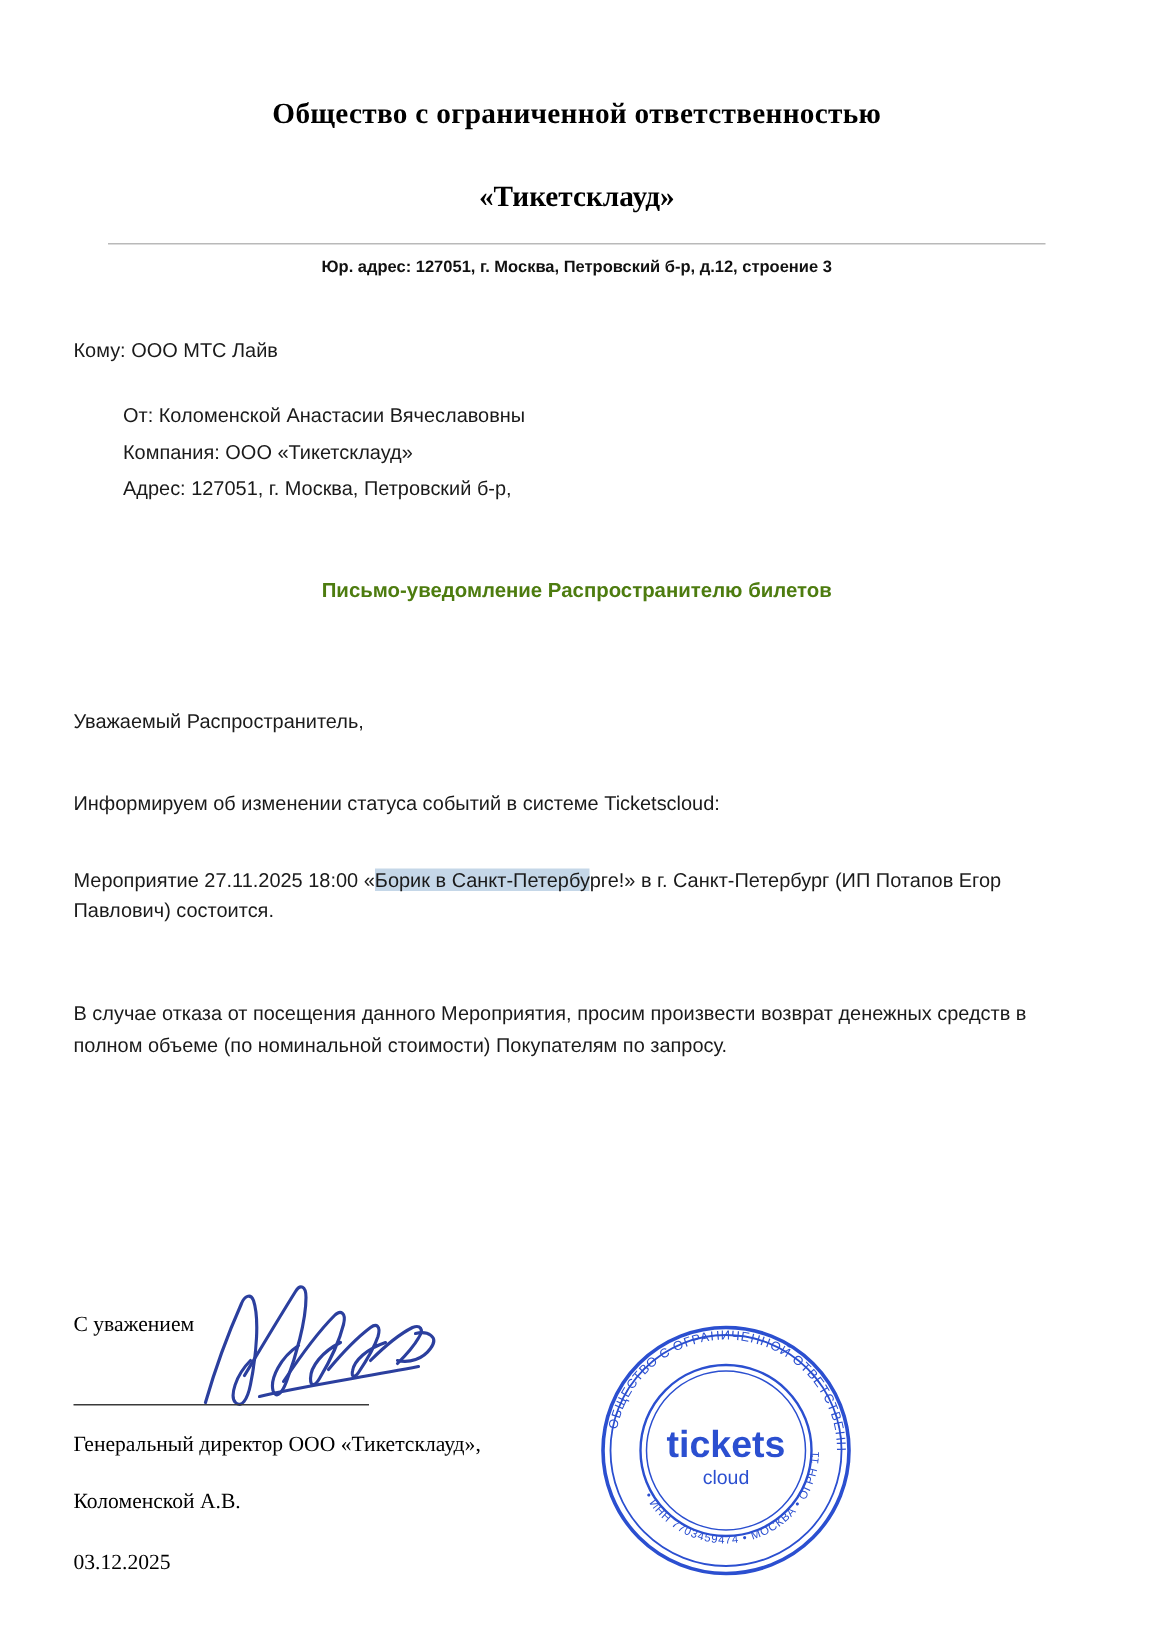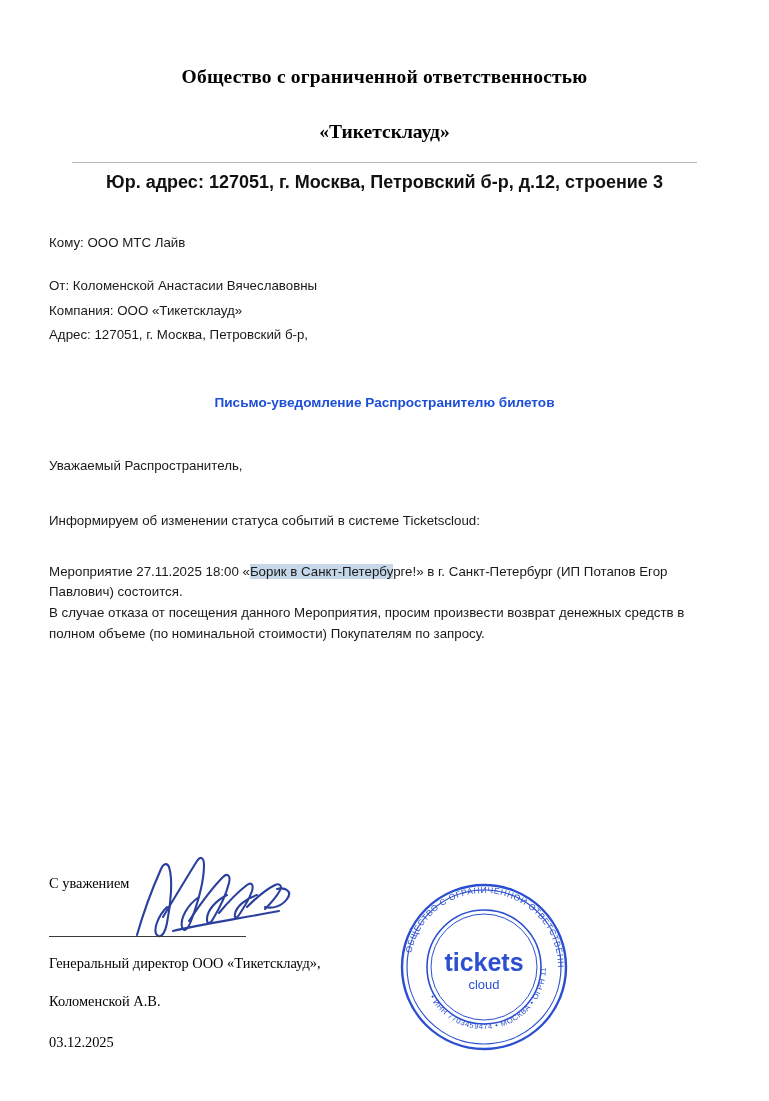--- a/index.html
+++ b/index.html
@@ -37,69 +37,71 @@
     margin-top: 33px;
   }
   .addr-rule {
     width: 625px;
     margin: 19px auto 0 auto;
     border-top: 1px solid #b9b9b9;
   }
   .legal-address {
     text-align: center;
     font-family: "Liberation Sans", sans-serif;
-    font-size: 18px;
+    font-size: 11px;
     font-weight: bold;
     margin-top: 9px;
     color: #111;
   }
 
   .body-wrap {
     padding: 0 49px 0 49px;
     font-family: "Liberation Sans", sans-serif;
     font-size: 13.3px;
     color: #1a1a1a;
   }
   .to-line {
     margin-top: 42px;
   }
   .from-block {
     margin-top: 24px;
     line-height: 1.85;
+    margin-left: 33px;
   }
   .doc-title {
     text-align: center;
     font-family: "Liberation Sans", sans-serif;
     font-size: 13.6px;
     font-weight: bold;
     margin-top: 47px;
-    color: #1d4ed8;
+    color: #4d7c0f;
   }
   .greeting {
-    margin-top: 48px;
+    margin-top: 72px;
   }
   .inform {
     margin-top: 40px;
   }
   .event-para {
     margin-top: 34px;
     line-height: 1.55;
     max-width: 640px;
   }
   .hl {
     background: #c5d7e8;
   }
   .newdate-row {
     margin-top: 44px;
   }
   .newdate-label {
     display: inline-block;
     width: 96px;
   }
   .refund-para {
+    margin-top: 48px;
     line-height: 1.55;
     max-width: 645px;
   }
 
   
   .sig-area {
     position: absolute;
     left: 49px;
     top: 848px;
     width: 680px;

